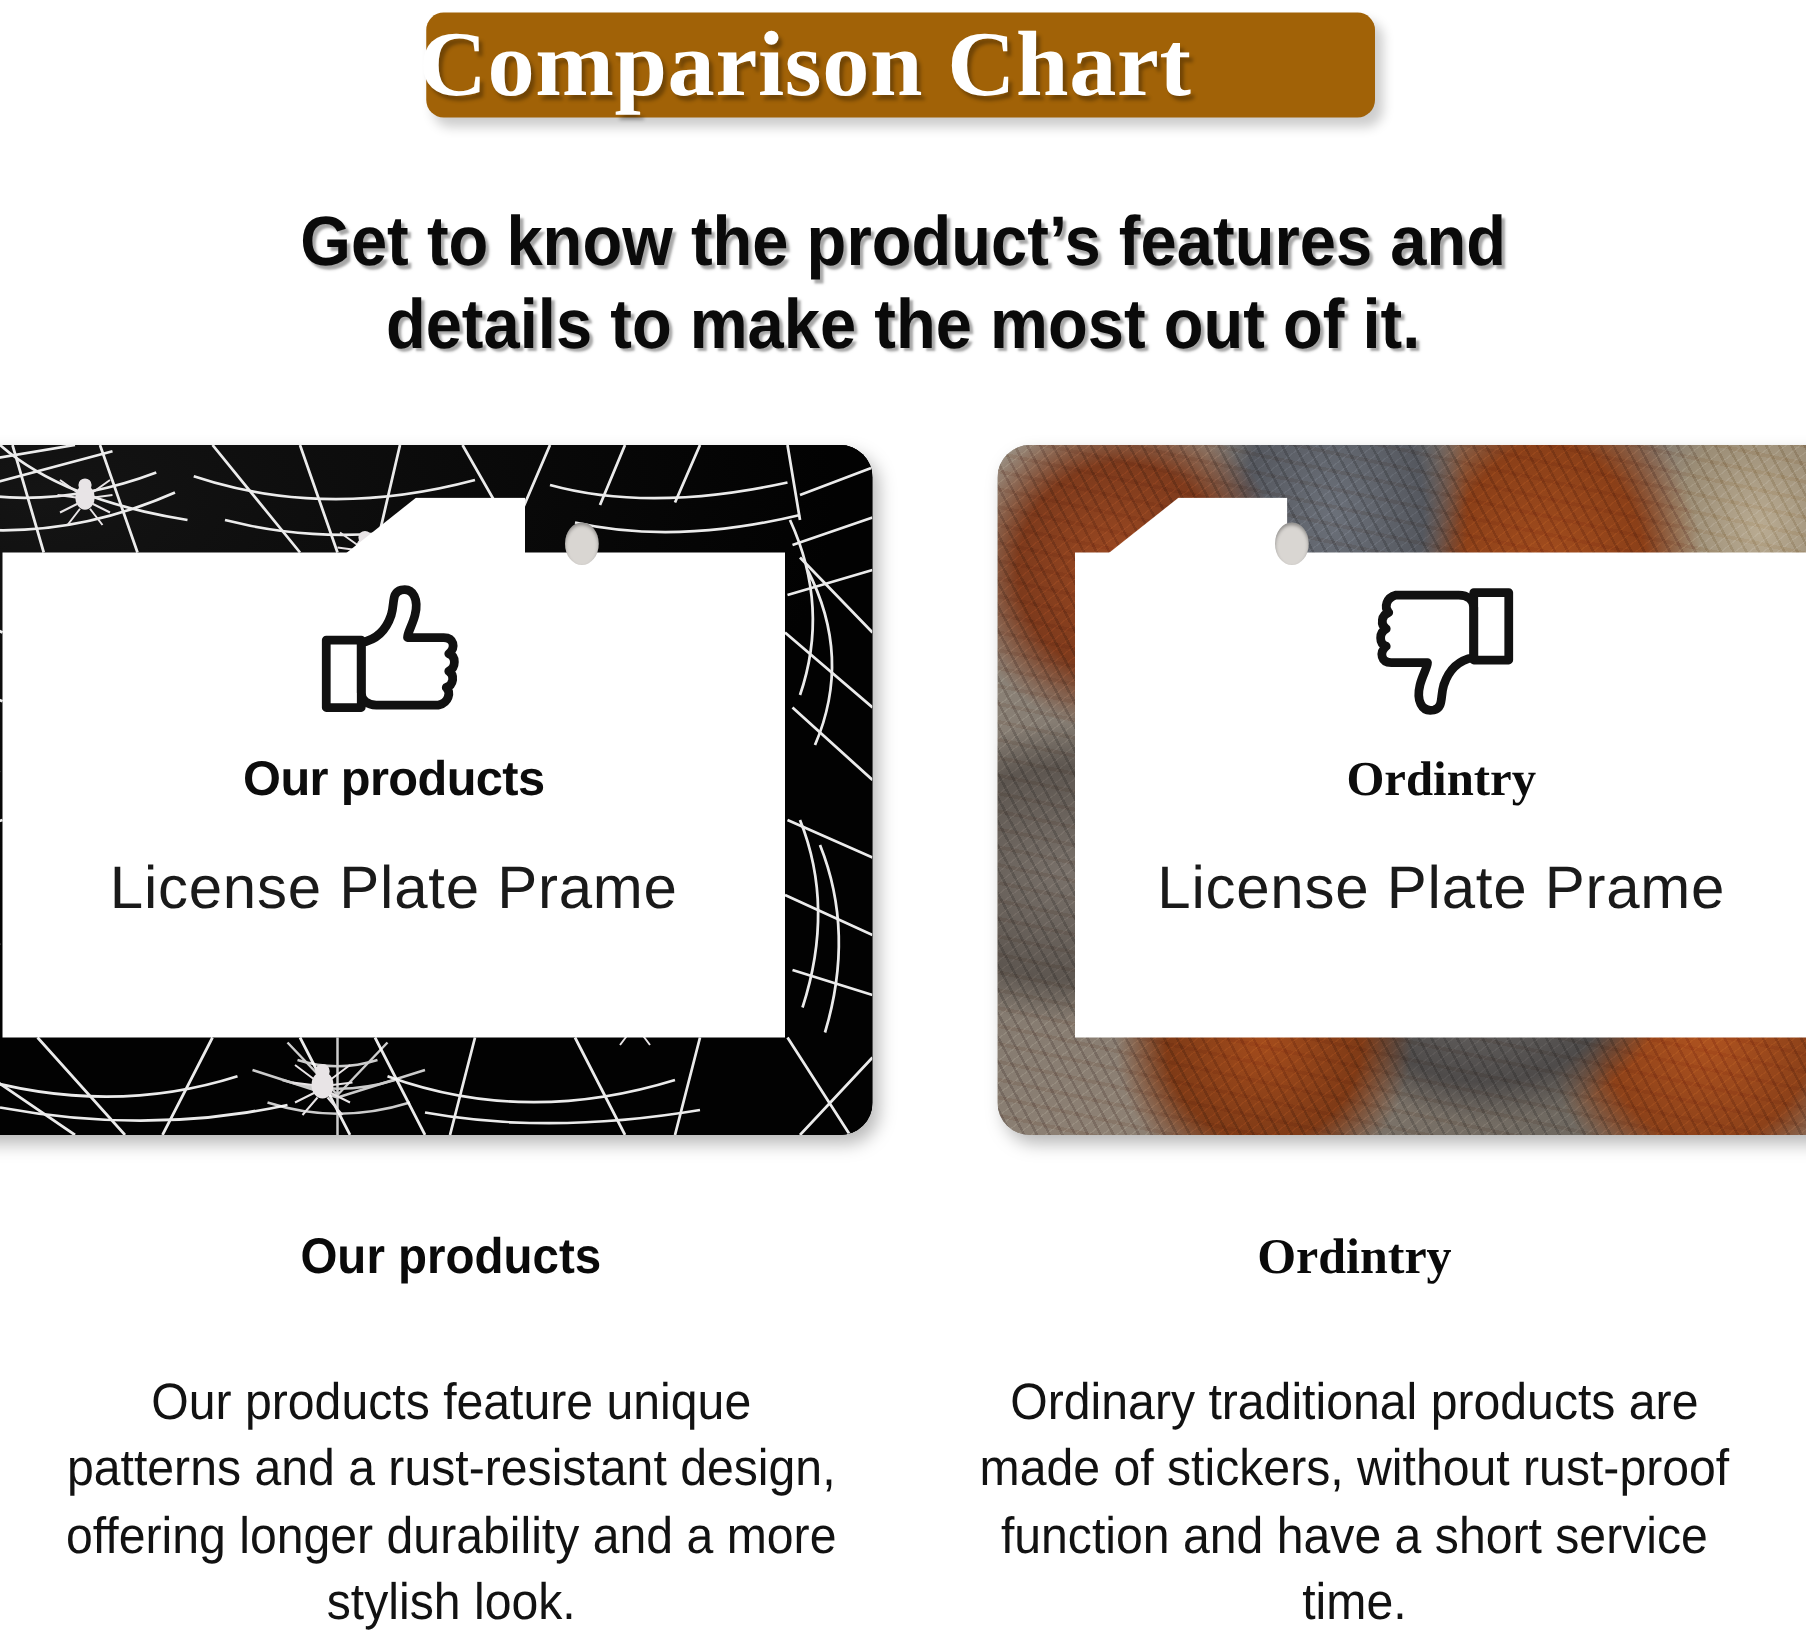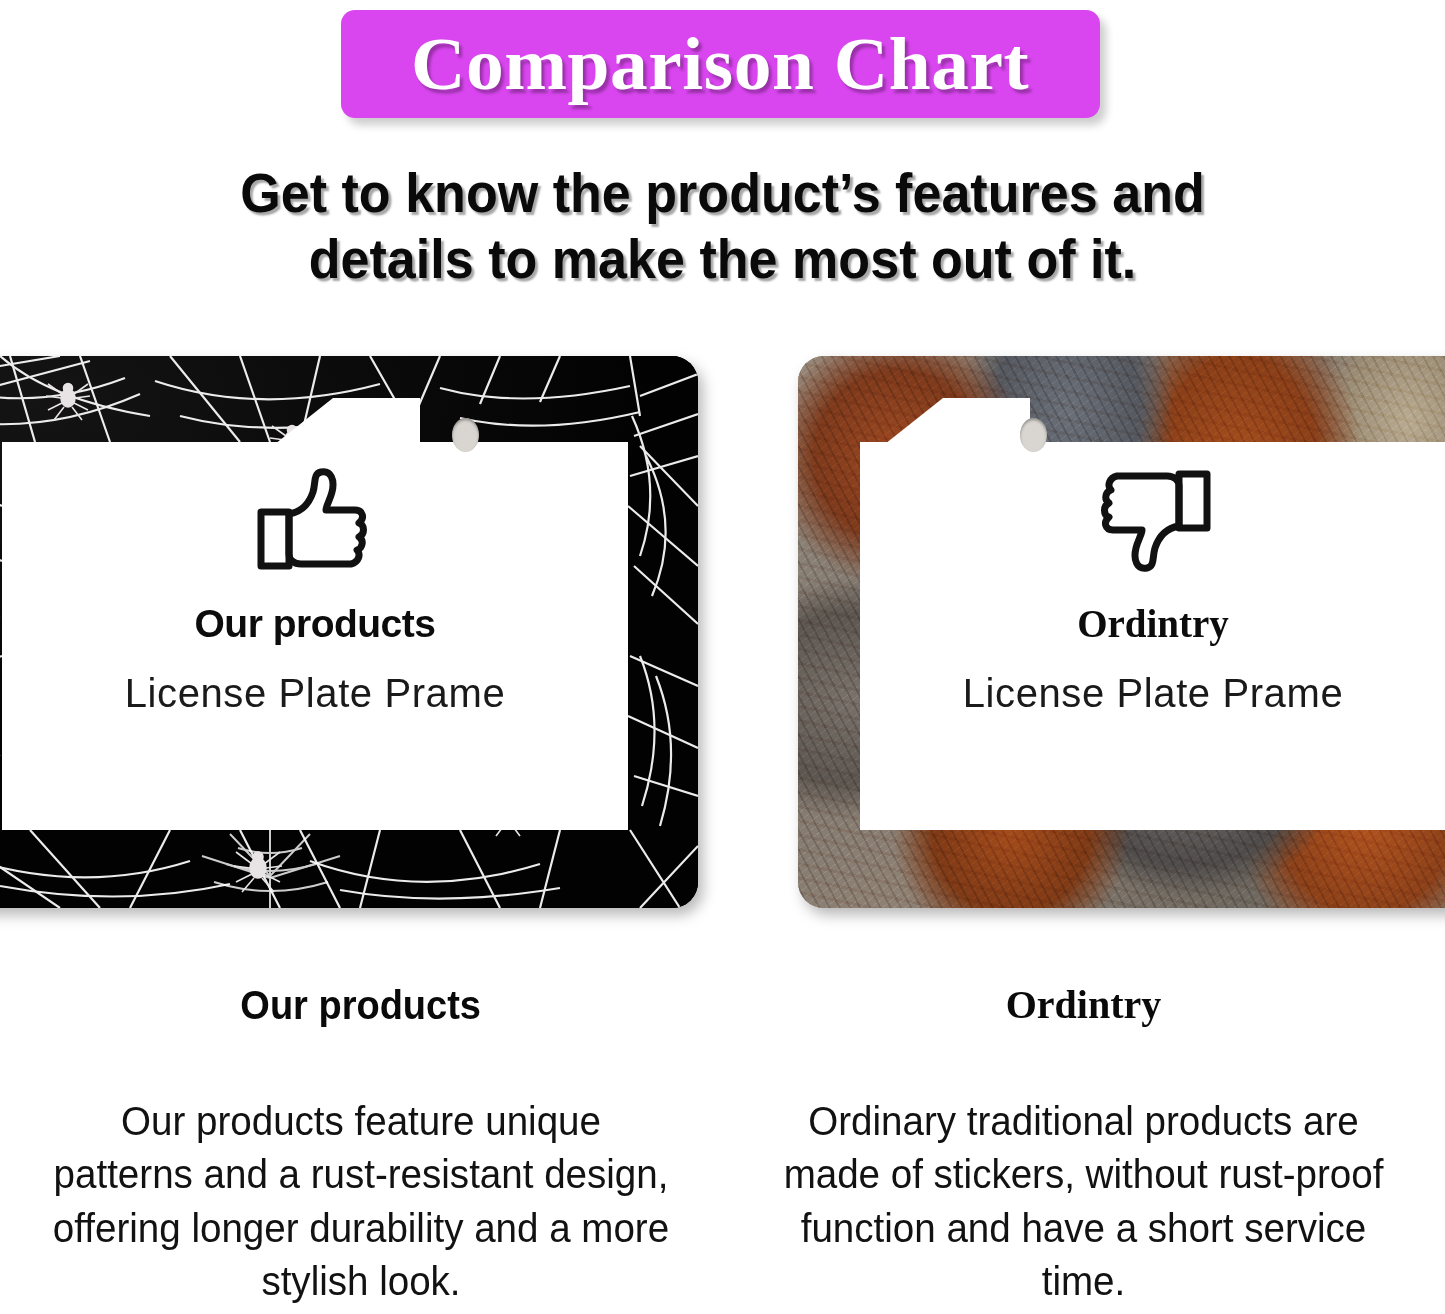--- a/index.html
+++ b/index.html
@@ -14,25 +14,25 @@
   #page {
     position:relative;
     width:1445px; height:1314px;
     background:#ffffff;
   }
 
   
   .banner {
     position:absolute;
     left:341px; top:10px;
-    width:759px; height:108px;
-    background:#d946ef;
+    width:759px; height:84px;
+    background:#a16207;
     border-radius:14px;
     box-shadow:6px 7px 9px rgba(0,0,0,0.20);
-    display:flex; align-items:center; justify-content:center;
+    display:flex; align-items:center; 
   }
   .banner-title {
     font-family:"Liberation Serif", serif;
     font-weight:bold;
     font-size:74px;
     color:#ffffff;
     letter-spacing:0.5px;
     line-height:1;
     text-shadow:3px 4px 3px rgba(0,0,0,0.30);
     white-space:nowrap;
@@ -175,24 +175,24 @@
     font-family:"Liberation Sans", sans-serif;
     font-weight:bold;
     letter-spacing:-0.5px;
   }
   .card-label.ordinary {
     font-family:"Liberation Serif", serif;
     font-weight:bold;
   }
 
   .card-sub {
-    margin-top:30px;
+    margin-top:44px;
     font-family:"Liberation Sans", sans-serif;
     font-weight:300;
-    font-size:40px;
+    font-size:48px;
     color:#1a1a1a;
     letter-spacing:0.6px;
     line-height:1;
   }
 
   
   .compare {
     position:absolute;
     left:0; top:985px;
     width:1445px; height:330px;

